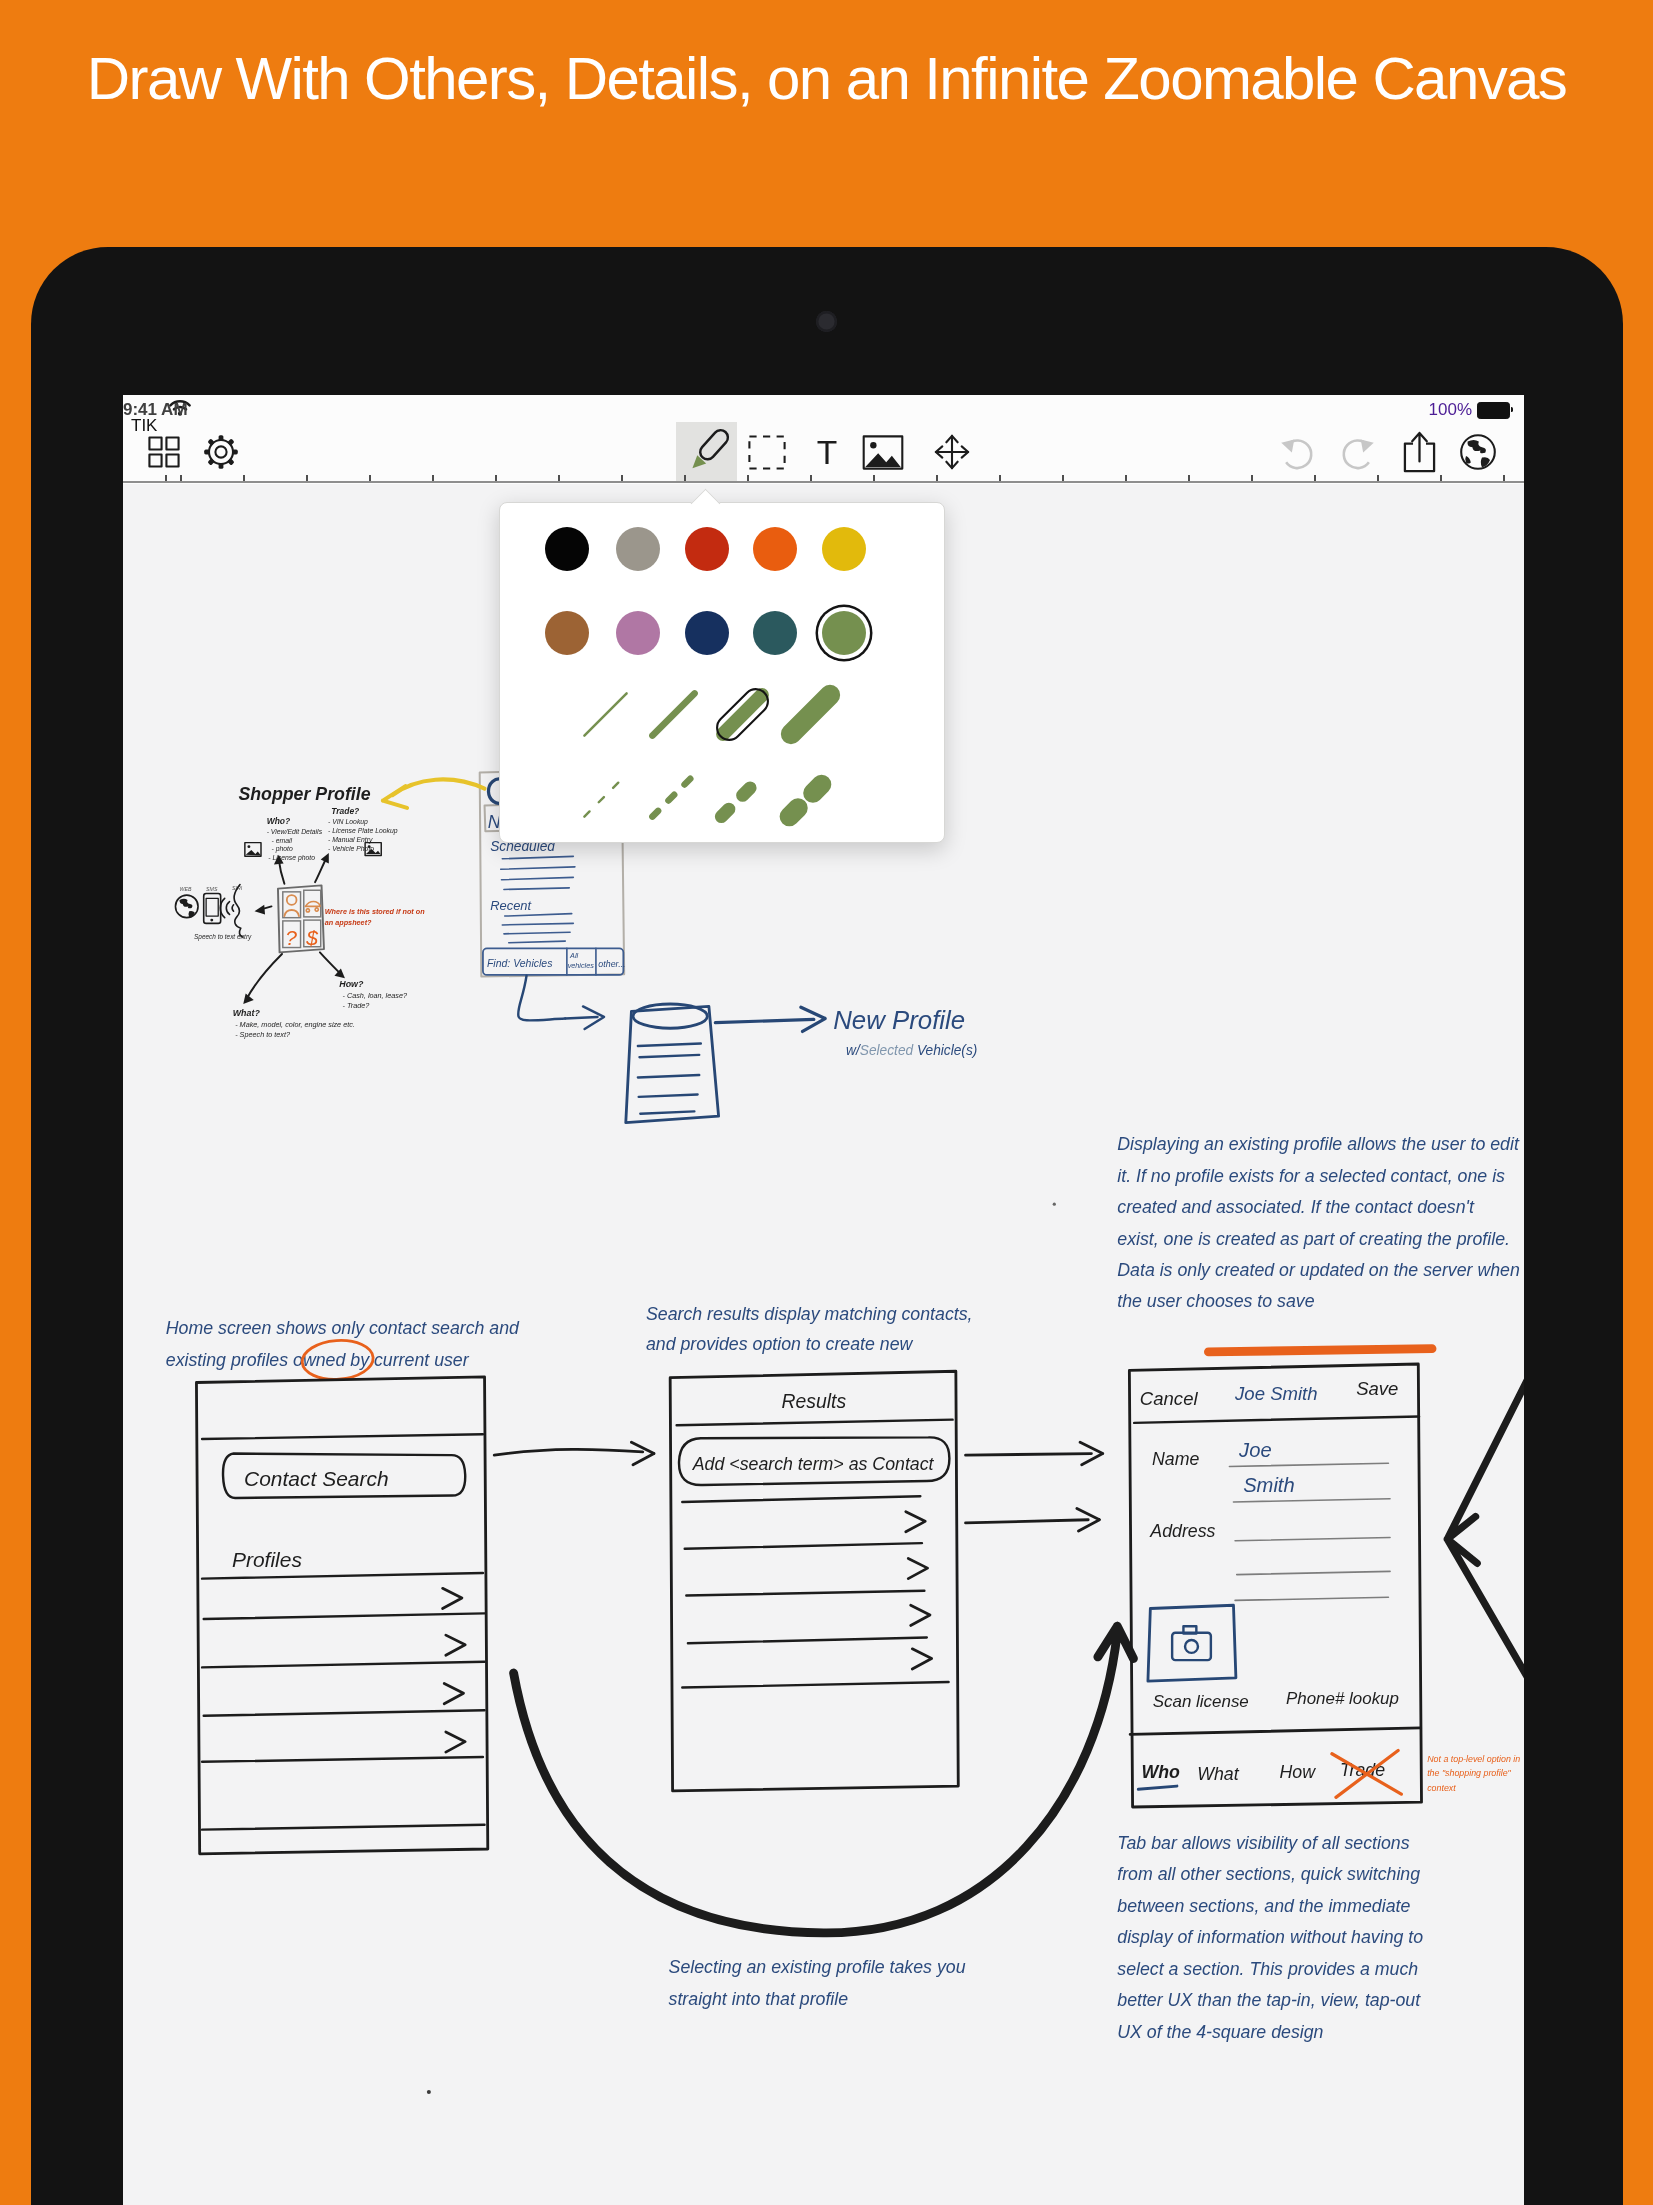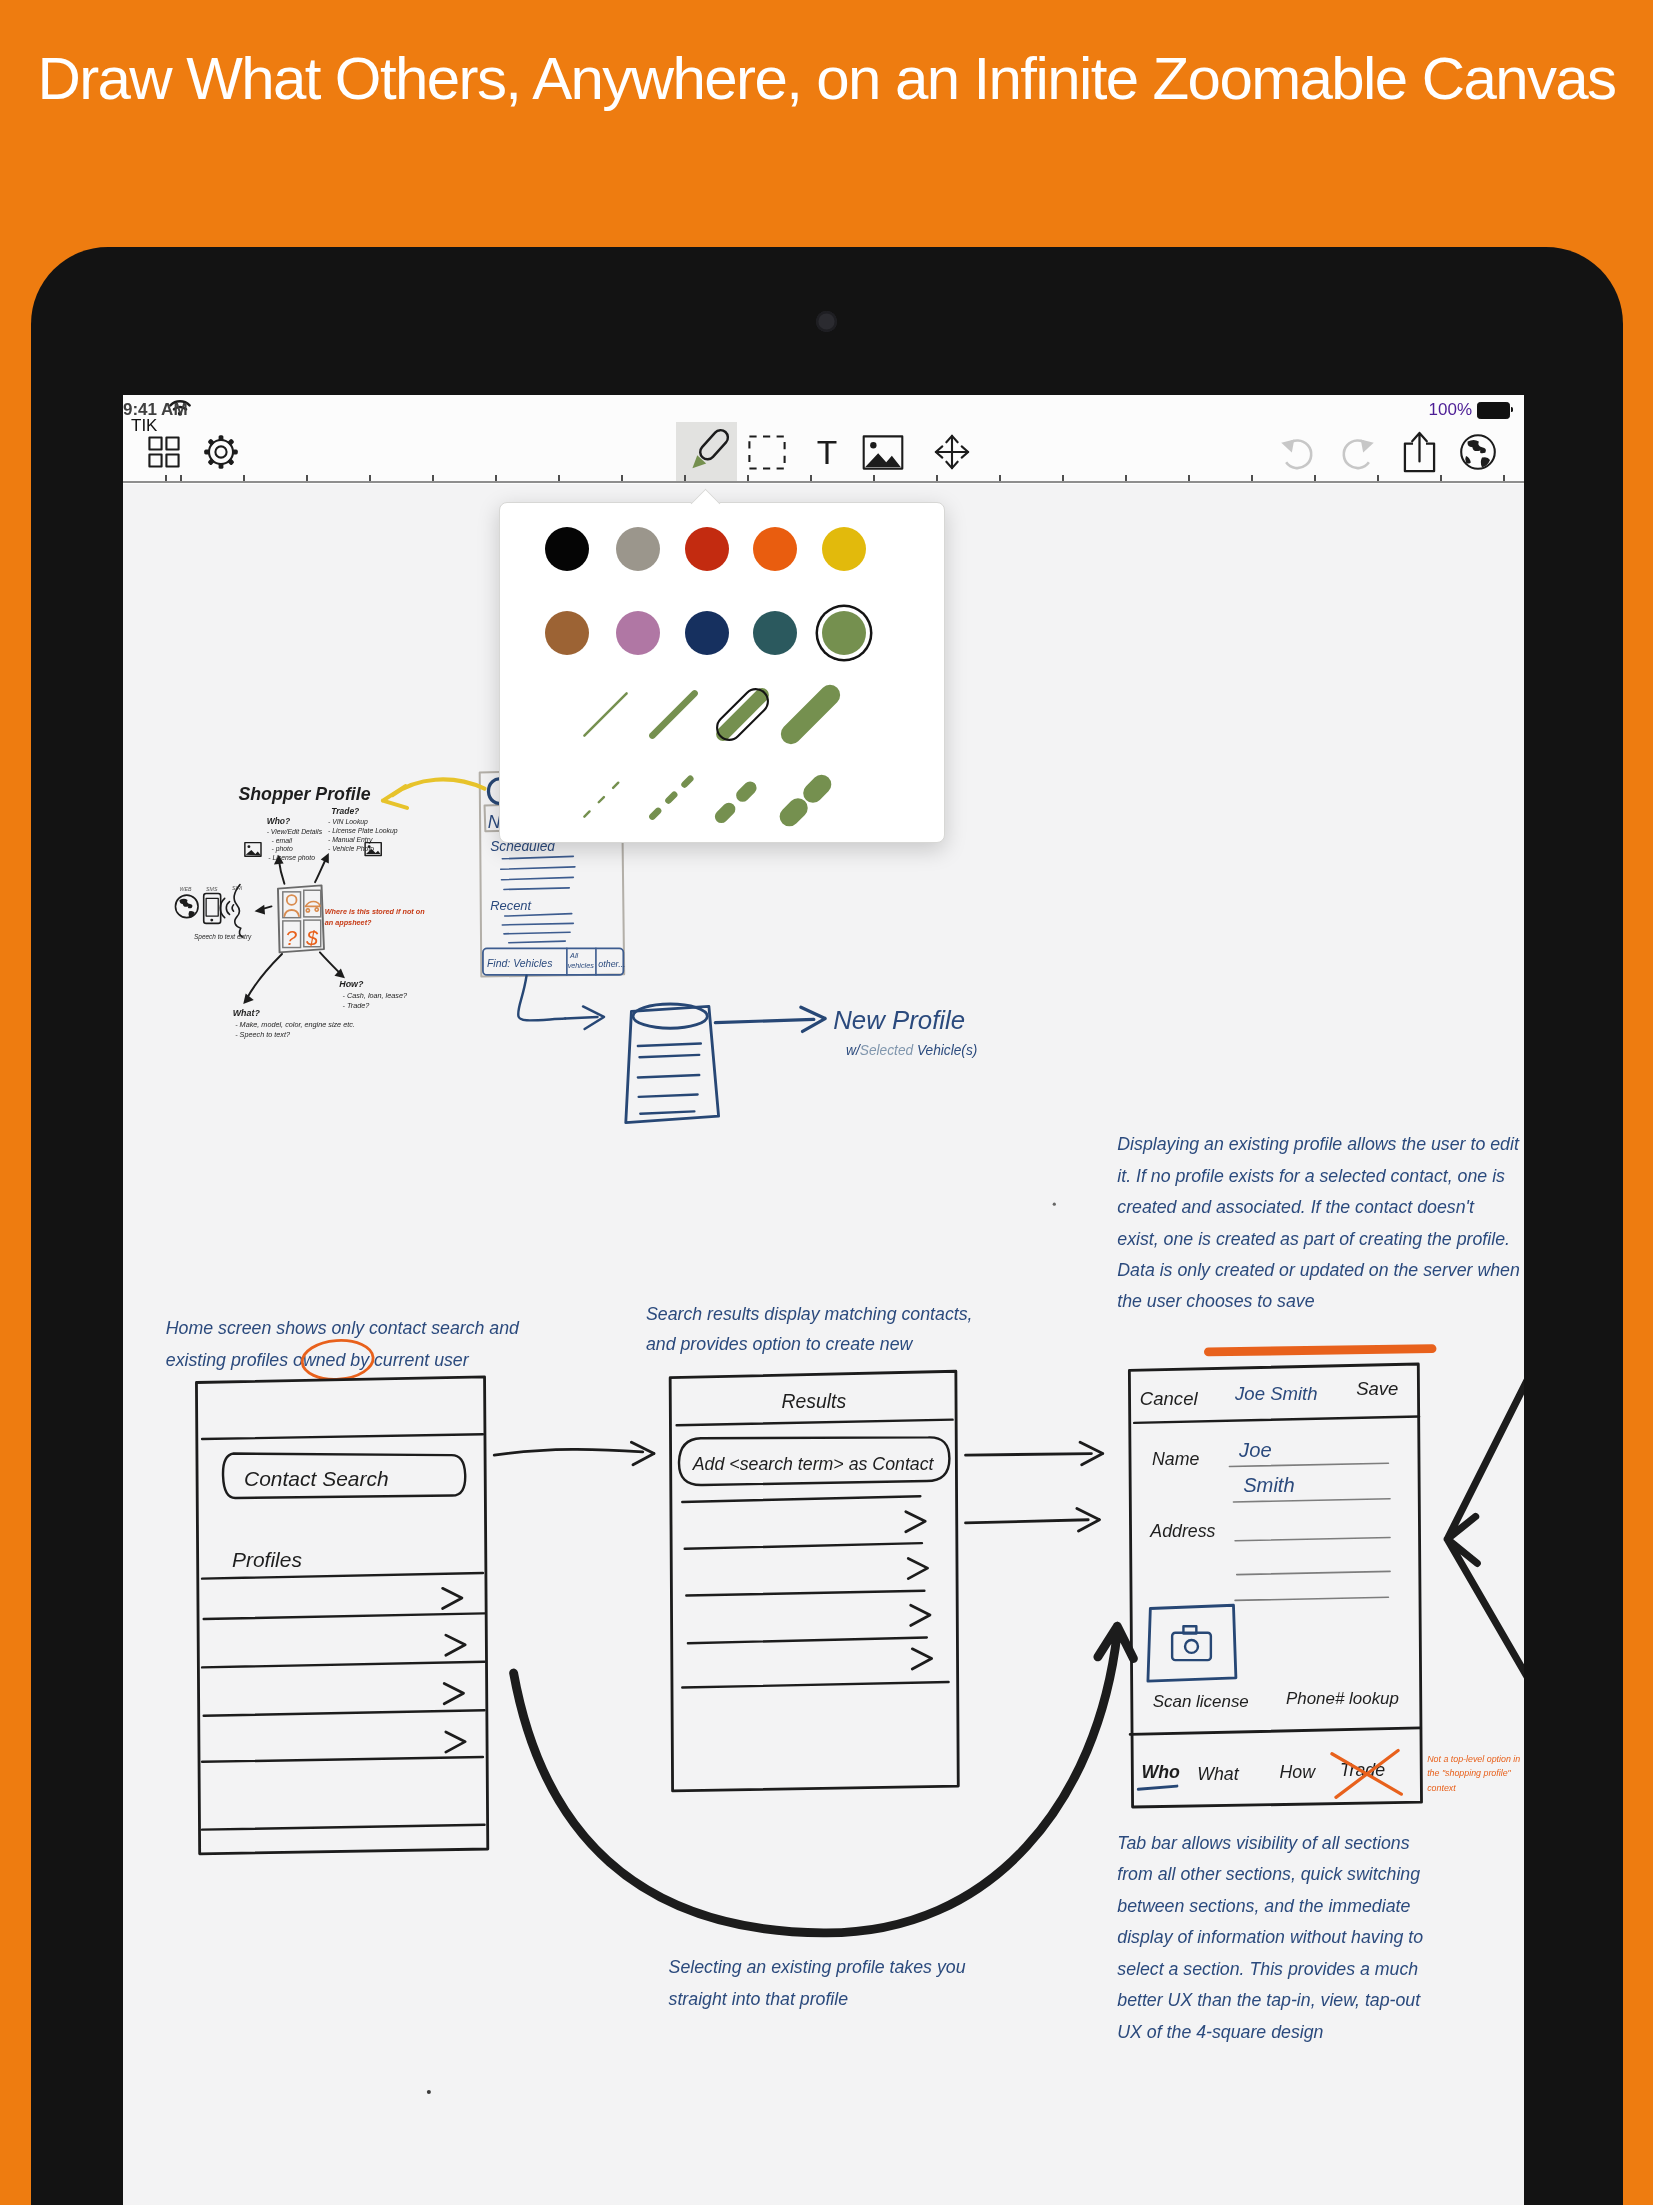--- a/index.html
+++ b/index.html
@@ -76,21 +76,21 @@
   .skBl{stroke:#3d5c8f;fill:none;stroke-linecap:round;stroke-linejoin:round;}
   .skGy{stroke:#b3afa8;fill:none;stroke-linecap:round;stroke-linejoin:round;}
   .skOr{stroke:#e8611c;fill:none;stroke-linecap:round;stroke-linejoin:round;}
   .skOd{stroke:#d98c4f;fill:none;stroke-linecap:round;stroke-linejoin:round;}
   .skY{stroke:#e7c32b;fill:none;stroke-linecap:round;stroke-linejoin:round;}
   .thin{stroke:#7d7d7d;fill:none;stroke-linecap:round;}
 </style>
 </head>
 <body>
 
-<div class="headline">Draw What Others, Anywhere, on an Infinite Zoomable Canvas</div>
+<div class="headline">Draw With Others, Details, on an Infinite Zoomable Canvas</div>
 
 <div class="bezel"></div>
 <div class="camera"></div>
 <div class="screen"></div>
 
 <div class="statusbar">
   <span class="carrier">TIK</span>
   <span class="wifi">
     <svg width="24" height="19.4" viewBox="0 0 30 24">
       <path d="M3 9 a17 17 0 0 1 24 0" class="skK" stroke-width="3.2"></path>

